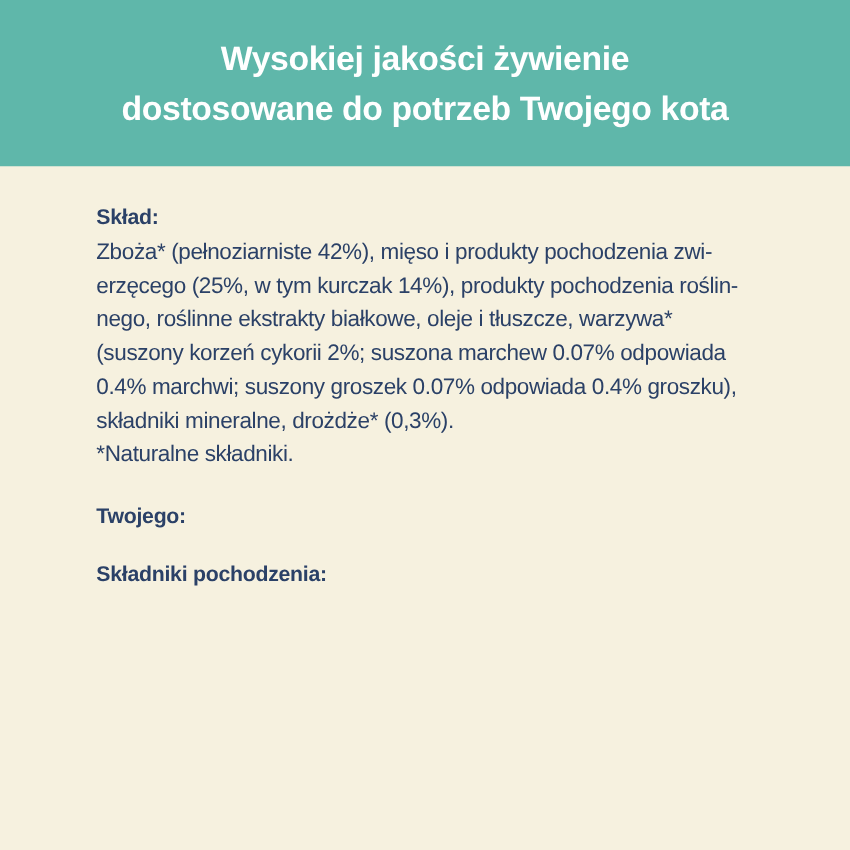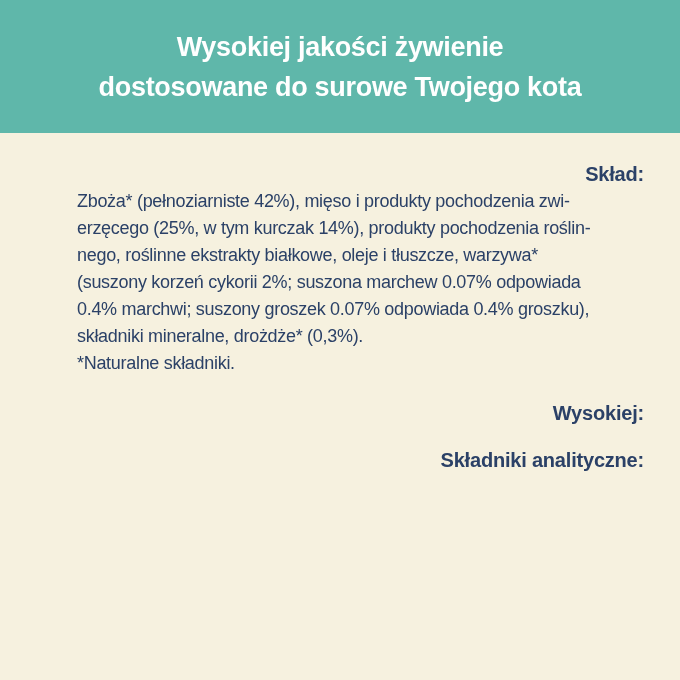--- a/index.html
+++ b/index.html
@@ -29,55 +29,54 @@
     text-align: center;
     white-space: pre-line;
   }
   .content {
     padding: 30px 36px 0 77px;
     color: var(--text-color);
   }
   .section + .section { margin-top: 25px; }
   .section-heading {
     font-weight: bold;
-    font-size: 20px;
+    font-size: 17px;
     line-height: 22px;
     letter-spacing: -0.2px;
     margin-bottom: 3px;
-    text-align: right;
   }
   .section-text {
     font-size: 18px;
     line-height: 27px;
     letter-spacing: -0.3px;
     white-space: pre;
   }
 </style>
 </head>
 <body>
 
 <div class="header">
   <div class="title">Wysokiej jakości żywienie
-dostosowane do surowe Twojego kota</div>
+dostosowane do potrzeb Twojego kota</div>
 </div>
 
 <div class="content">
 
   <div class="section">
     <div class="section-heading">Skład:</div>
     <div class="section-text">Zboża* (pełnoziarniste 42%), mięso i produkty pochodzenia zwi-
 erzęcego (25%, w tym kurczak 14%), produkty pochodzenia roślin-
 nego, roślinne ekstrakty białkowe, oleje i tłuszcze, warzywa*
 (suszony korzeń cykorii 2%; suszona marchew 0.07% odpowiada
 0.4% marchwi; suszony groszek 0.07% odpowiada 0.4% groszku),
 składniki mineralne, drożdże* (0,3%).
 *Naturalne składniki.</div>
   </div>
 
   <div class="section">
-    <div class="section-heading">Wysokiej:</div>
+    <div class="section-heading">Twojego:</div>
   </div>
 
   <div class="section">
-    <div class="section-heading">Składniki analityczne:</div>
+    <div class="section-heading">Składniki pochodzenia:</div>
   </div>
 
 </div>
 
 </body></html>

